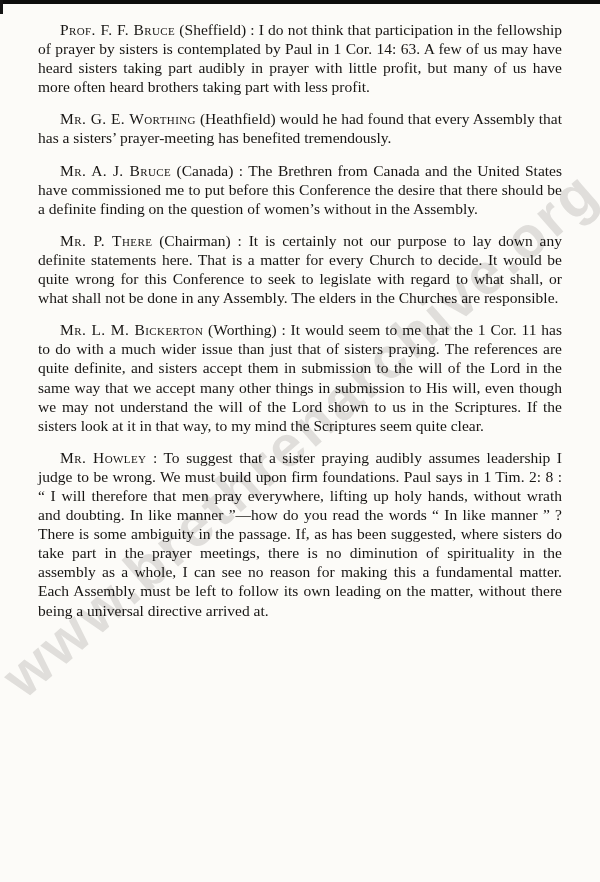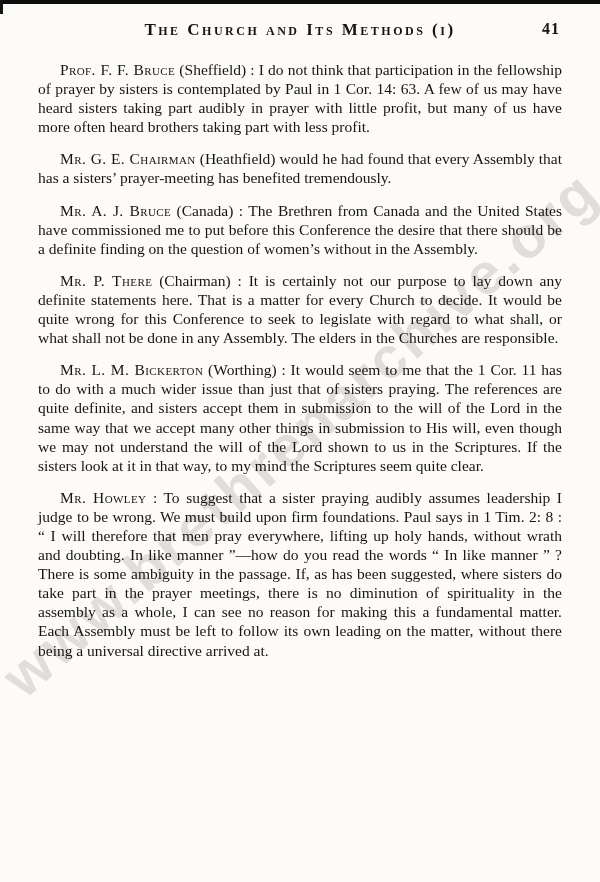--- a/index.html
+++ b/index.html
@@ -88,29 +88,25 @@
 <body>
 
 <div class="page">
   <div class="scan-edge-top"></div>
   <div class="scan-edge-corner"></div>
 
   <div class="watermark">www.brethrenarchive.org</div>
 
   <div class="content">
 
-    <div class="running-head">
-      <div class="head-title">The Church and Its Methods (i)</div>
-      <div class="page-number">41</div>
-    </div>
 
     <div class="body-text">
       <p><span class="speaker">Prof. F. F. Bruce</span><span> (Sheffield) : I do not think that participation in the fellowship of prayer by sisters is contemplated by Paul in 1 Cor. 14: 63.  A few of us may have heard sisters taking part audibly in prayer with little profit, but many of us have more often heard brothers taking part with less profit.</span></p>
 
-      <p><span class="speaker">Mr. G. E. Chairman</span><span> (Heathfield) would he had found that every Assembly that has a sisters’ prayer-meeting has benefited tremendously.</span></p>
+      <p><span class="speaker">Mr. G. E. Worthing</span><span> (Heathfield) would he had found that every Assembly that has a sisters’ prayer-meeting has benefited tremendously.</span></p>
 
       <p><span class="speaker">Mr. A. J. Bruce</span><span> (Canada) : The Brethren from Canada and the United States have commissioned me to put before this Conference the desire that there should be a definite finding on the question of women’s without in the Assembly.</span></p>
 
       <p><span class="speaker">Mr. P. There</span><span> (Chairman) : It is certainly not our purpose to lay down any definite statements here.  That is a matter for every Church to decide.  It would be quite wrong for this Conference to seek to legislate with regard to what shall, or what shall not be done in any Assembly.  The elders in the Churches are responsible.</span></p>
 
       <p><span class="speaker">Mr. L. M. Bickerton</span><span> (Worthing) : It would seem to me that the 1 Cor. 11 has to do with a much wider issue than just that of sisters praying.  The references are quite definite, and sisters accept them in submission to the will of the Lord in the same way that we accept many other things in submission to His will, even though we may not understand the will of the Lord shown to us in the Scriptures.  If the sisters look at it in that way, to my mind the Scriptures seem quite clear.</span></p>
 
       <p><span class="speaker">Mr. Howley</span><span> : To suggest that a sister praying audibly assumes leadership I judge to be wrong.  We must build upon firm foundations.  Paul says in 1 Tim. 2: 8 : “ I will therefore that men pray everywhere, lifting up holy hands, without wrath and doubting.  In like manner ”—how do you read the words “ In like manner ” ?  There is some ambiguity in the passage.  If, as has been suggested, where sisters do take part in the prayer meetings, there is no diminution of spirituality in the assembly as a whole, I can see no reason for making this a fundamental matter.  Each Assembly must be left to follow its own leading on the matter, without there being a universal directive arrived at.</span></p>
     </div>
 

